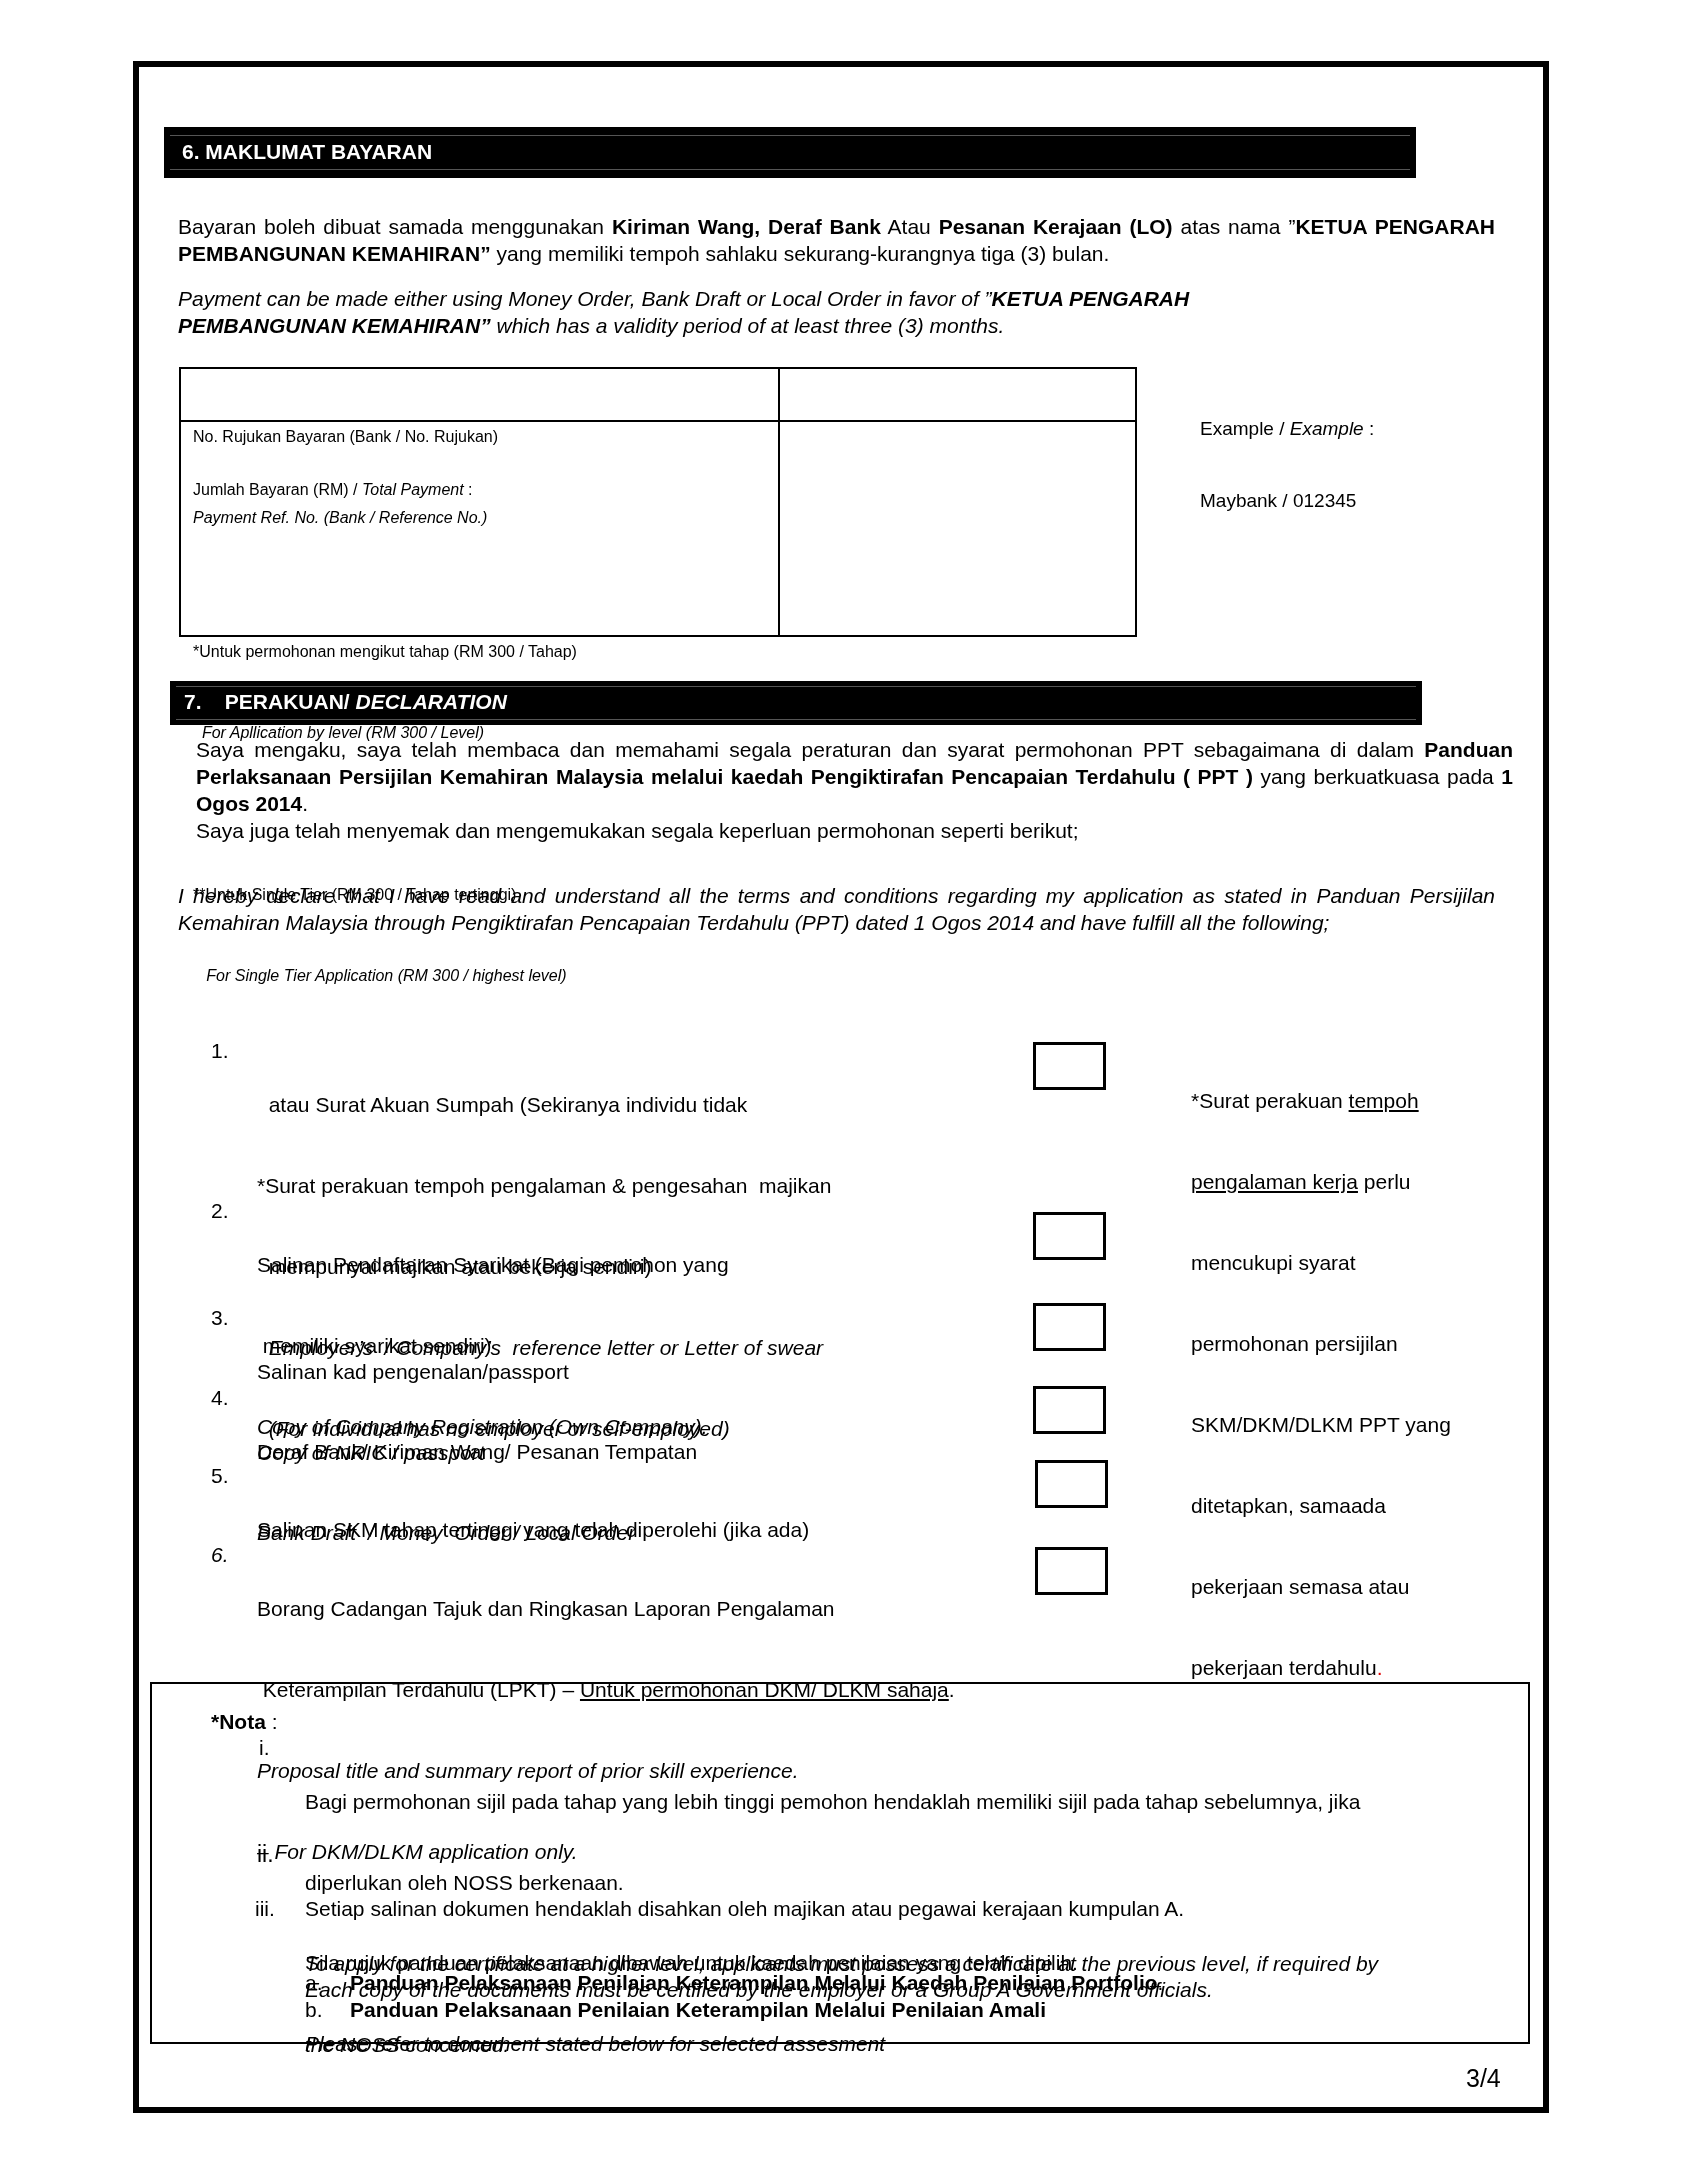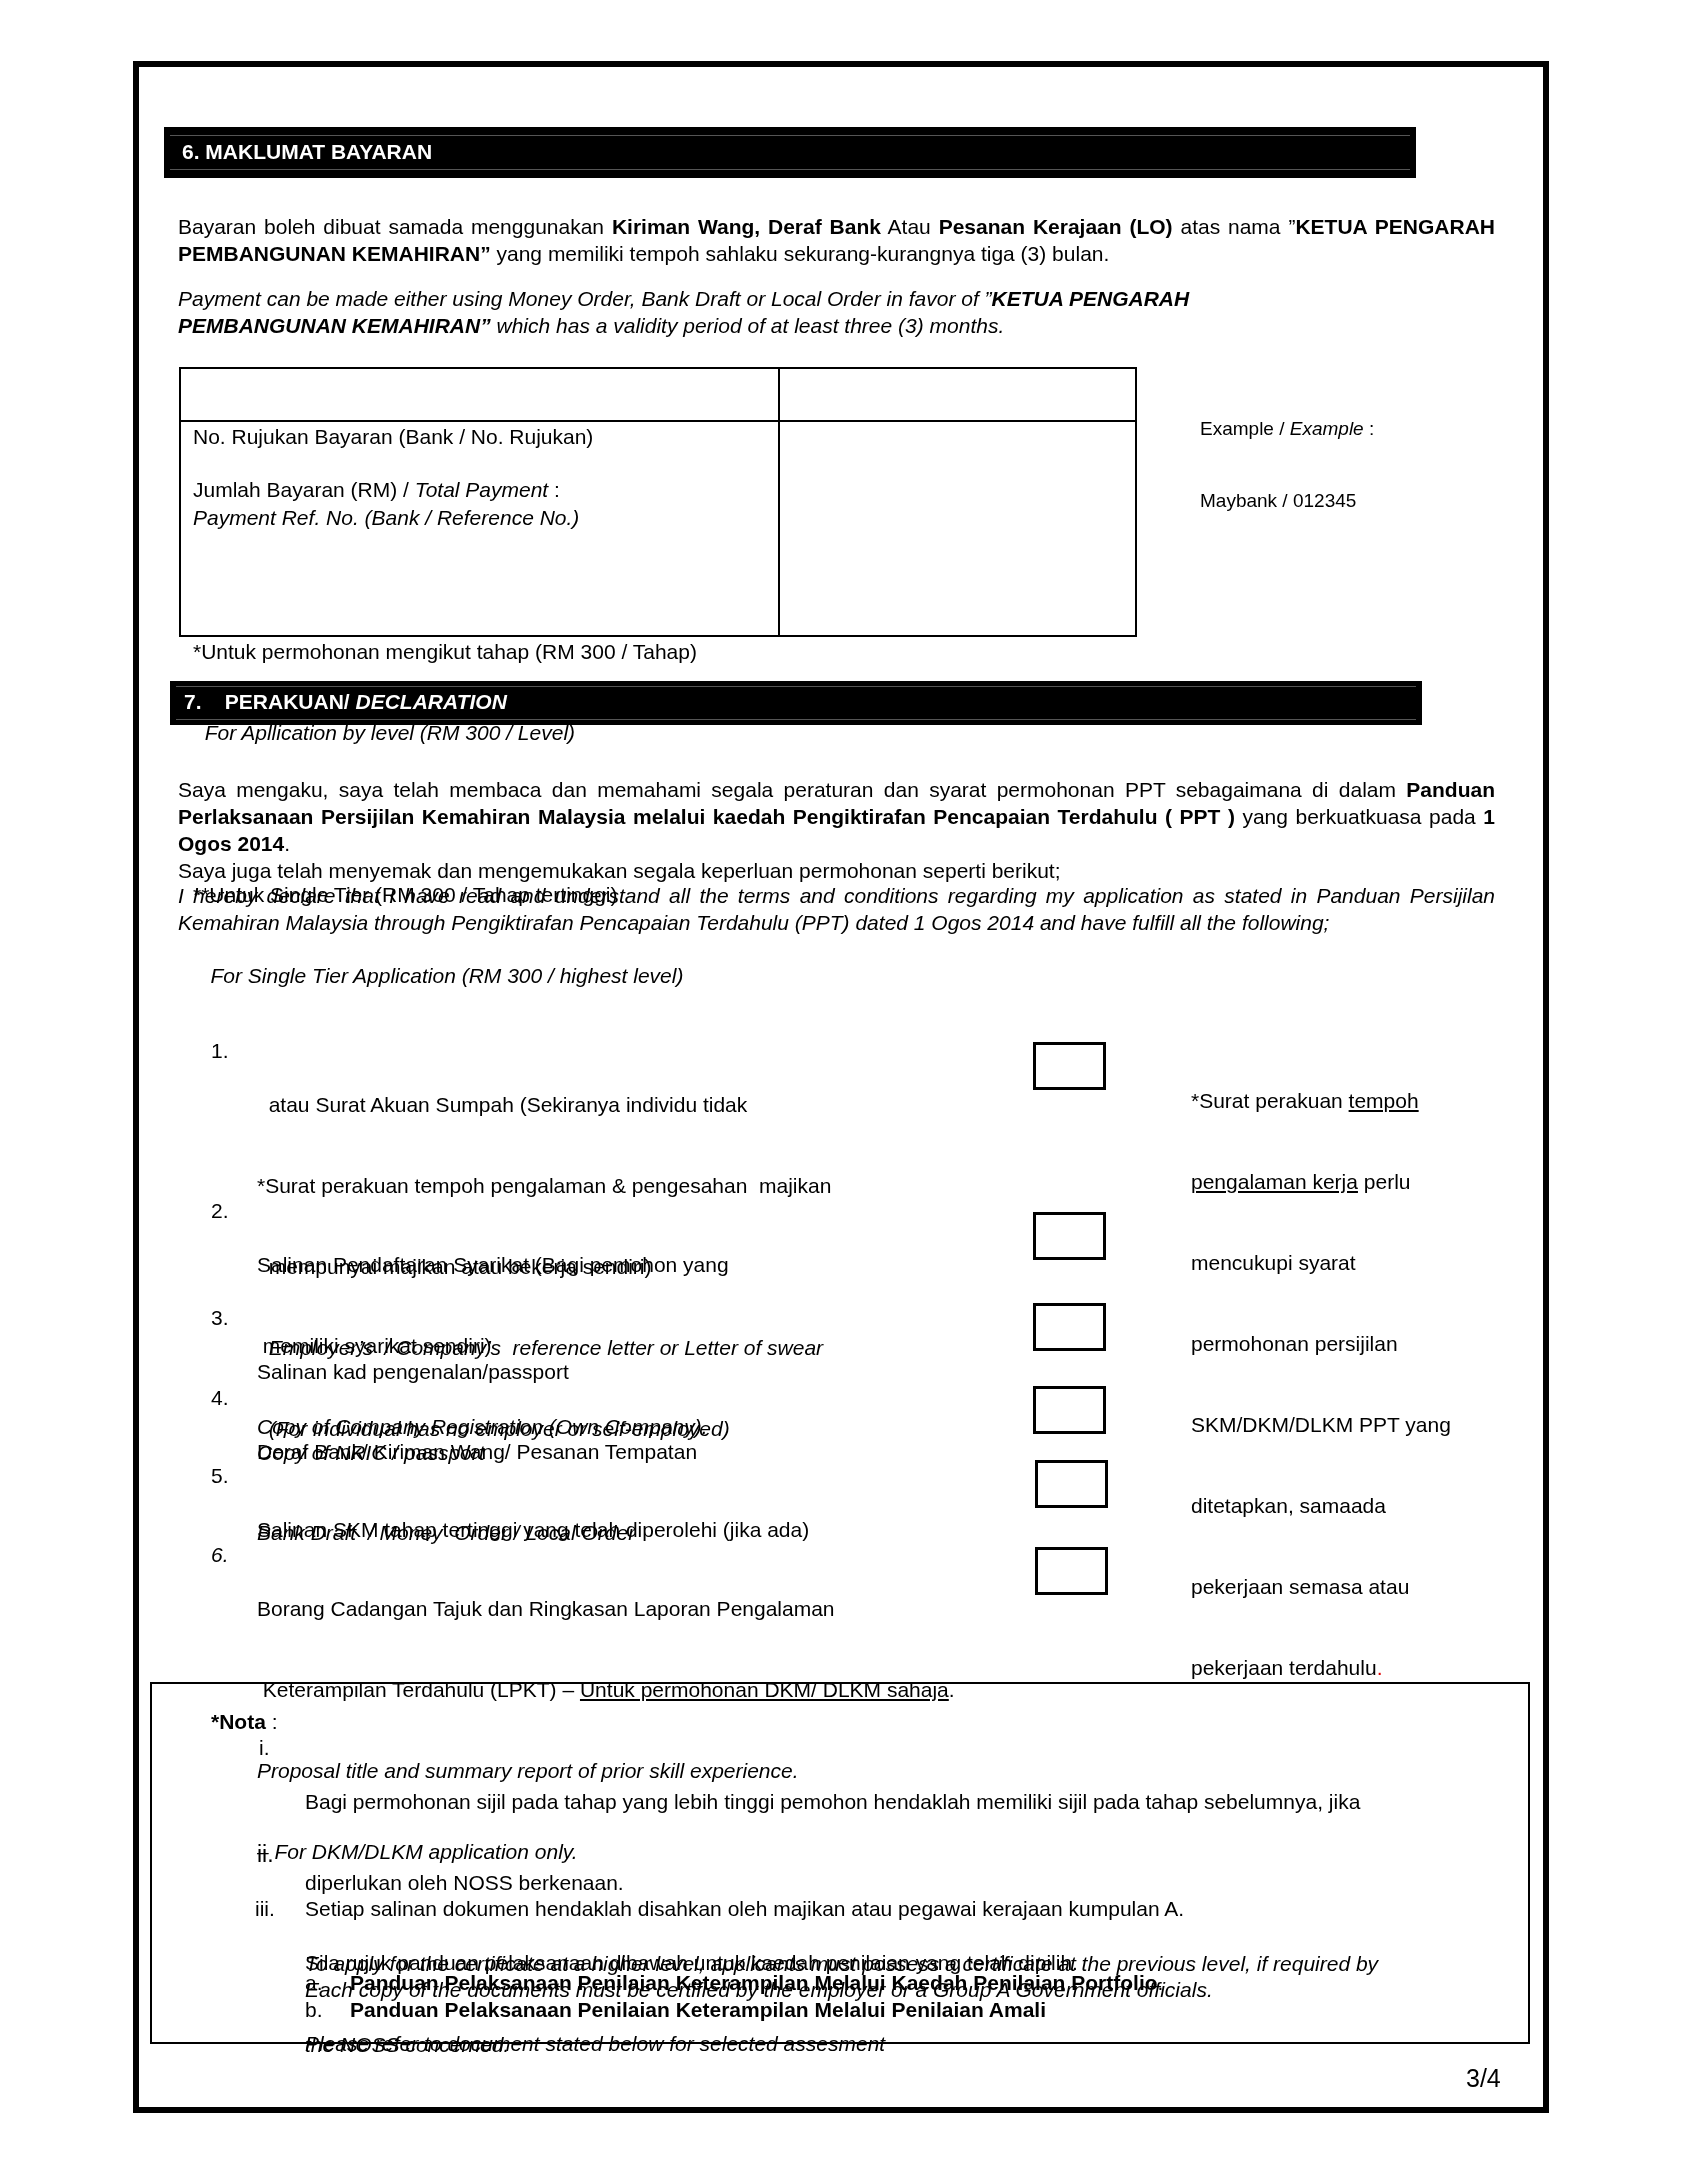--- a/index.html
+++ b/index.html
@@ -13,21 +13,21 @@
   .line { position:absolute; white-space:pre; font-size:21px; line-height:26px; }
   .justify { position:absolute; left:178px; width:1317px; font-size:21px; line-height:27px; text-align:justify; }
   .b { font-weight:bold; }
   .i { font-style:italic; }
   .u { text-decoration:underline; }
   .red { color:#e00000; }
   .pay-table { position:absolute; left:179px; top:367px; width:958px; height:270px; border:2px solid #000; box-sizing:border-box; }
   .pay-table .vdiv { position:absolute; left:597px; top:0; bottom:0; width:0; border-left:2px solid #000; }
   .pay-table .hdiv { position:absolute; left:0; right:0; top:51px; height:0; border-top:2px solid #000; }
   .cell-input { position:absolute; background:transparent; border:none; outline:none; font-family:"Liberation Sans", sans-serif; font-size:20px; }
-  .cell-text { position:absolute; left:12px; font-size:21px; line-height:27px; white-space:pre; }
+  .cell-text { position:absolute; left:12px; font-size:16px; line-height:27px; white-space:pre; }
   .checkbox { position:absolute; width:73px; height:48px; border:3px solid #000; box-sizing:border-box; background:#fff; cursor:pointer; }
   .item-num { position:absolute; left:211px; font-size:21px; line-height:27px; }
   .item-body { position:absolute; left:257px; font-size:21px; line-height:27px; white-space:pre; }
   .side-note { position:absolute; left:1191px; top:1033px; font-size:21px; line-height:27px; white-space:pre; }
   .notes-box { position:absolute; left:150px; top:1682px; width:1380px; height:362px; border:2px solid #000; box-sizing:border-box; }
   .nota-line { position:absolute; font-size:21px; line-height:27px; white-space:pre; }
   .page-num { position:absolute; left:1466px; top:2064px; font-size:25px; }
 </style>
 </head>
 <body>
@@ -70,21 +70,21 @@
 <div class="line" style="left:1200px;top:369px;font-size:19px;line-height:24px;">
   <div><span>Example / </span><span class="i">Example</span><span> :</span></div>
   <div>Maybank / 012345</div>
 </div>
 
 <div class="section-header" style="top:681px;height:44px;margin-left:6px;">
   <div class="inner" style="top:5px;bottom:5px;"></div>
   <span class="title" style="top:9px;left:14px;"><span>7.    PERAKUAN/ </span><span class="i">DECLARATION</span></span>
 </div>
 
-<div class="justify" style="top:776px;">
+<div class="justify" style="top:736px;margin-left:18px;">
   <span>Saya mengaku, saya telah membaca dan memahami segala peraturan dan syarat permohonan PPT sebagaimana di dalam </span><span class="b">Panduan Perlaksanaan Persijilan Kemahiran Malaysia melalui kaedah Pengiktirafan Pencapaian Terdahulu ( PPT )</span><span> yang berkuatkuasa pada </span><span class="b">1 Ogos 2014</span><span>.</span>
   <div style="text-align:left;">Saya juga telah menyemak dan mengemukakan segala keperluan permohonan seperti berikut;</div>
 </div>
 
 <div class="justify i" style="top:882px;">I hereby declare that I have read and understand all the terms and conditions  regarding my application as stated in Panduan Persijilan Kemahiran Malaysia through Pengiktirafan Pencapaian Terdahulu (PPT) dated 1 Ogos 2014 and have fulfill all the following;</div>
 
 <div id="checklist">
 
   <div>
     <span class="item-num" style="top:1037px;">1.</span>

